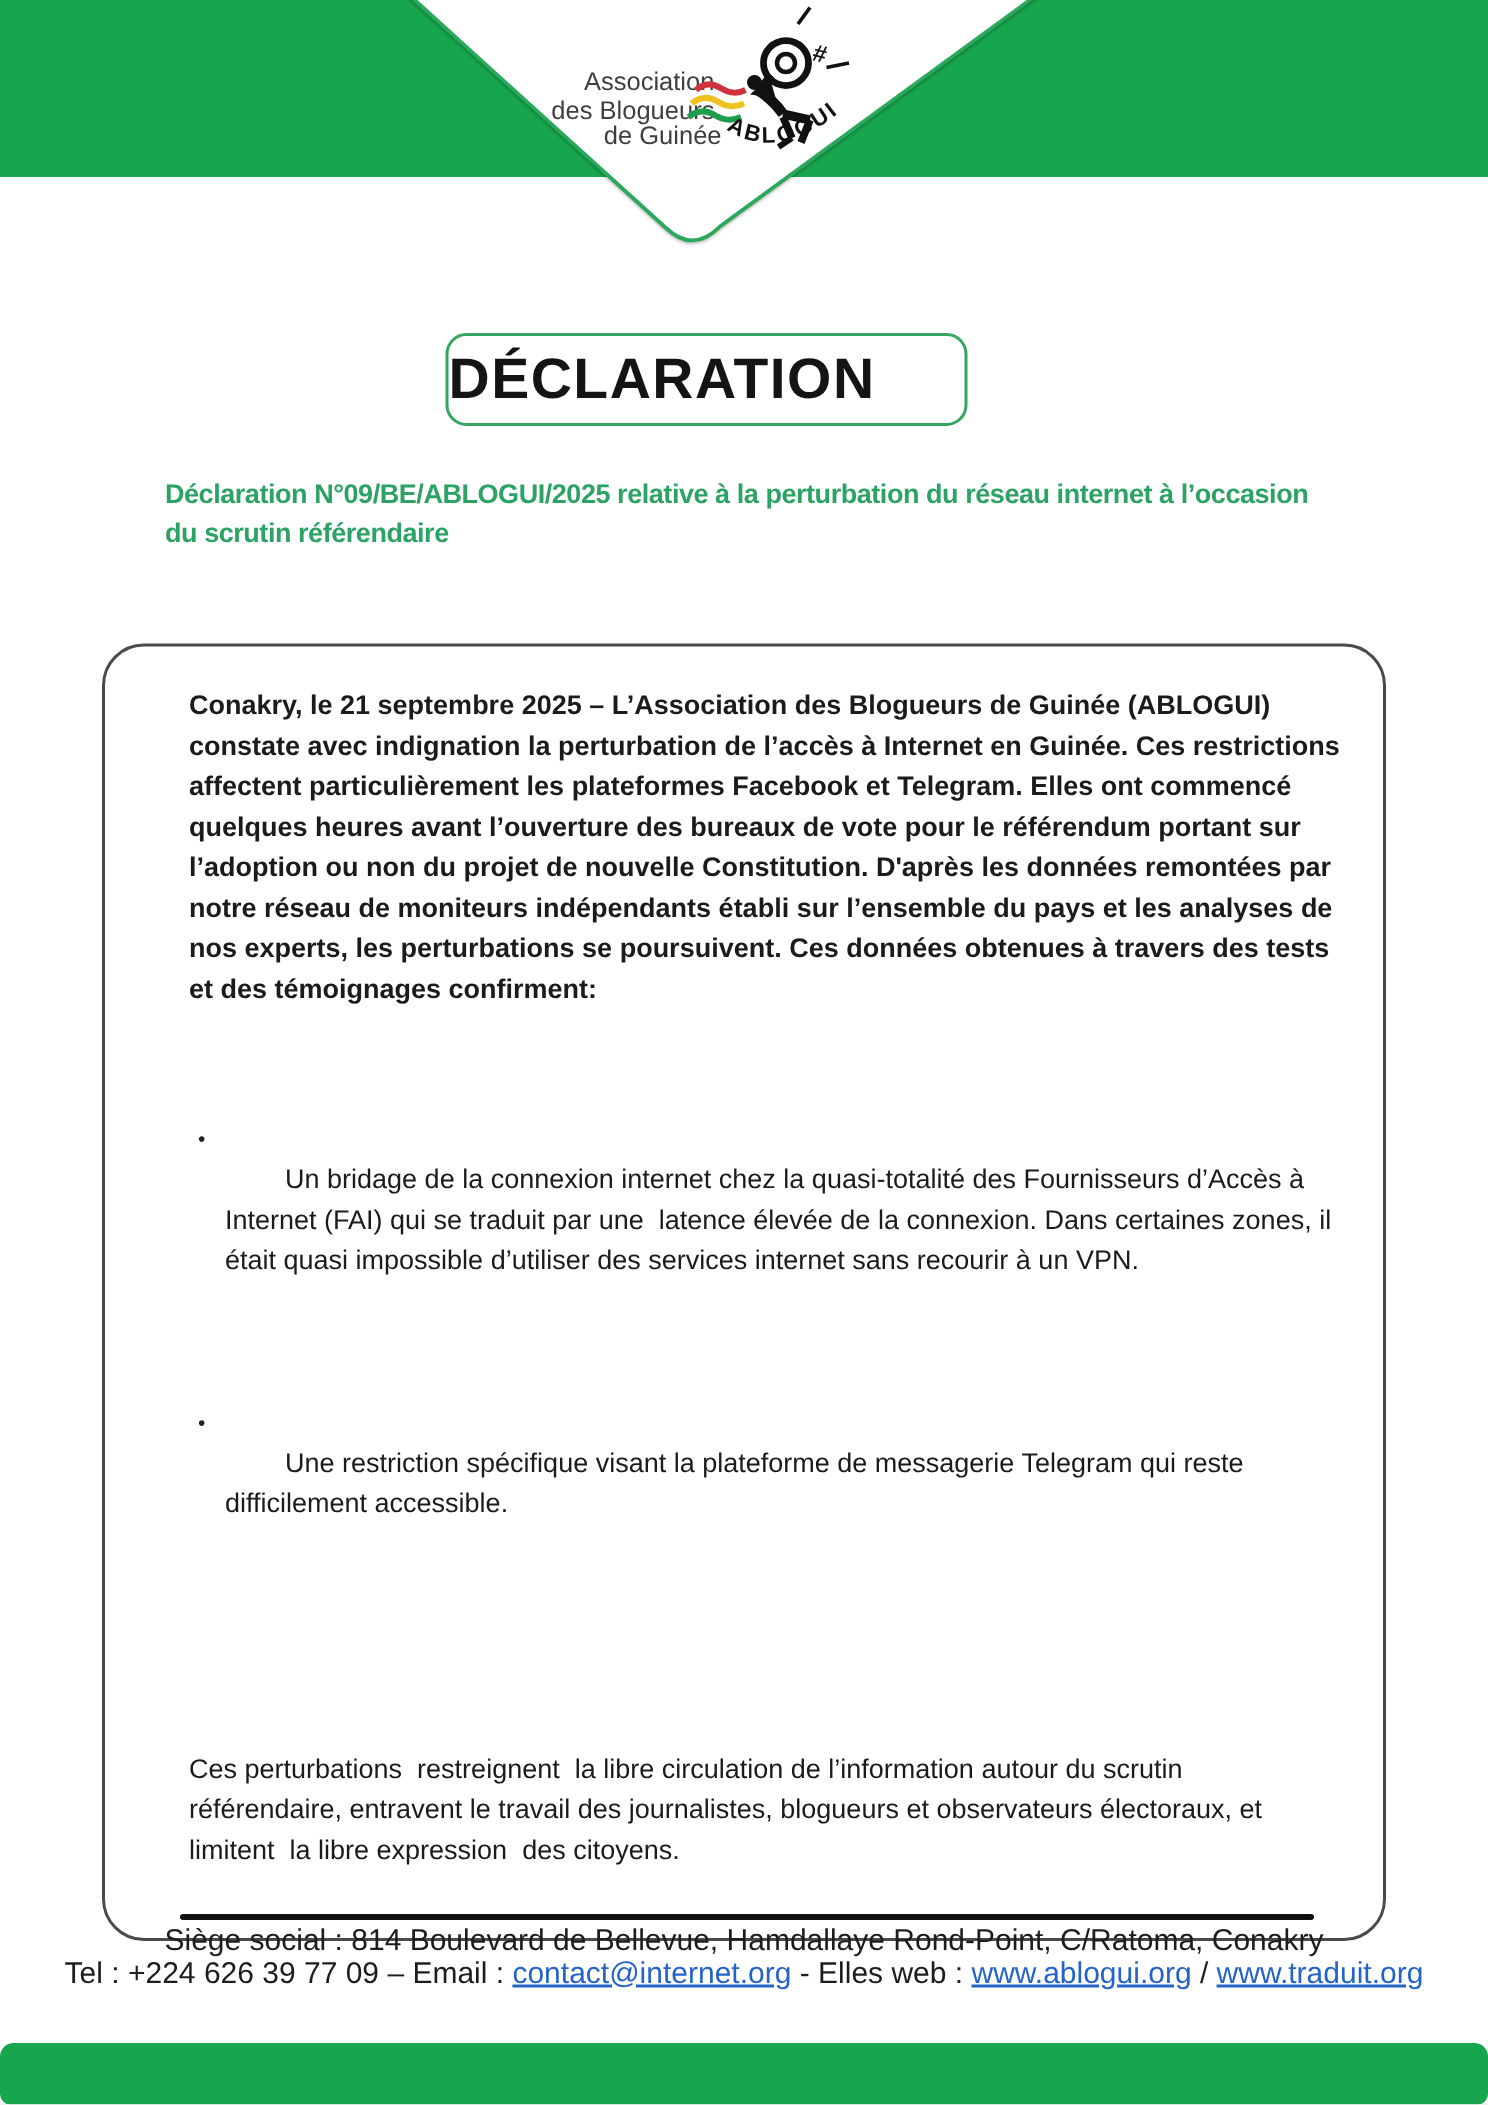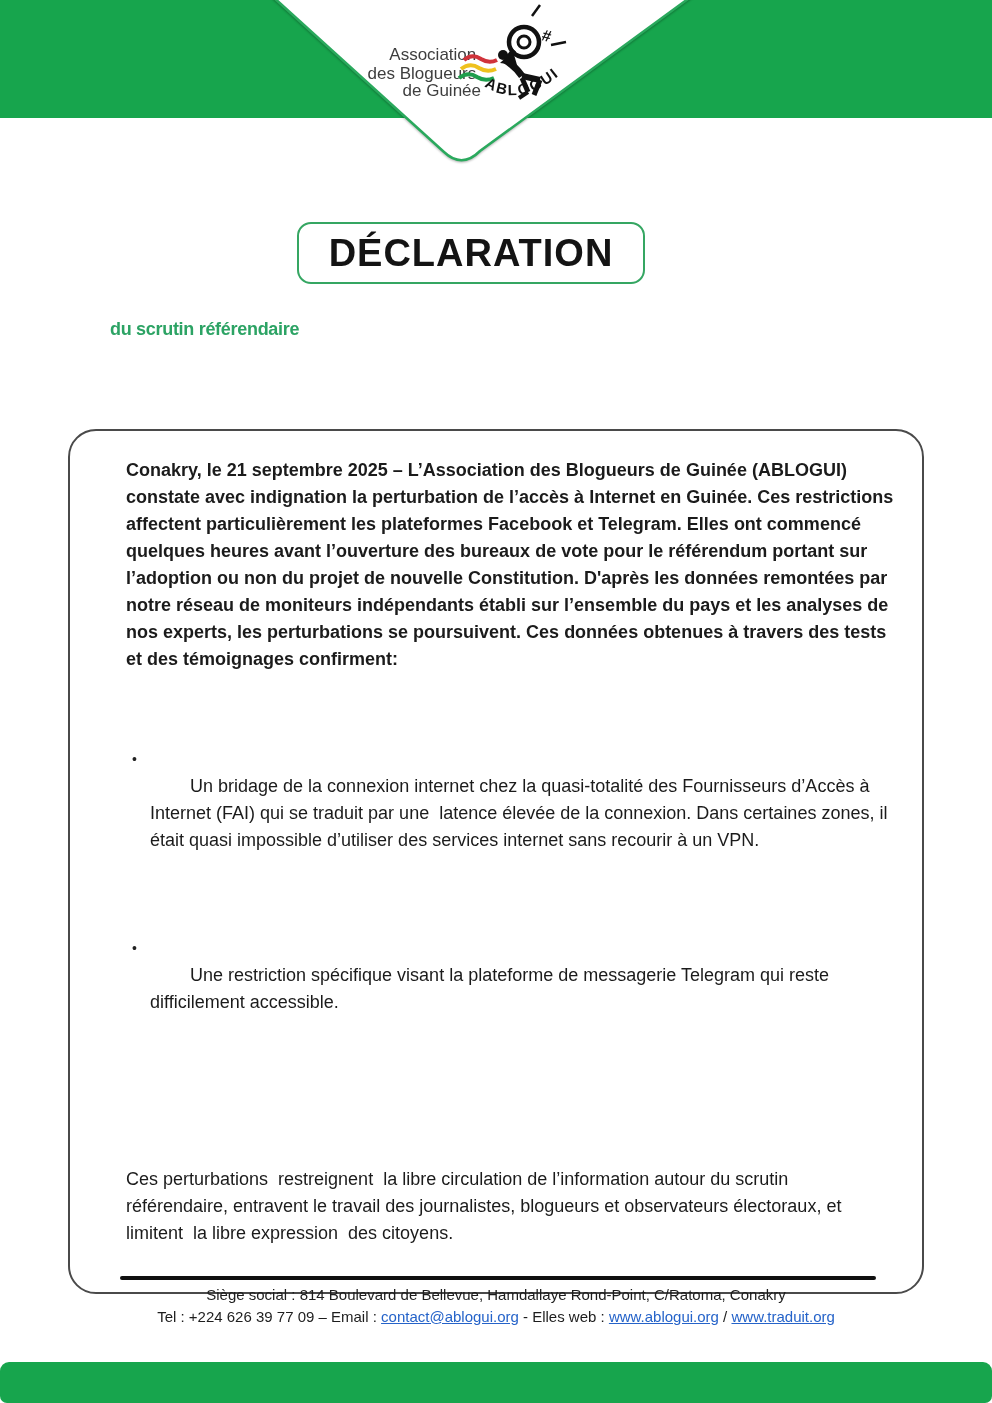--- a/index.html
+++ b/index.html
@@ -7,21 +7,21 @@
     position:relative;width:992px;height:1403px;background:#ffffff;
     margin:0 auto;overflow:hidden;
     font-family:"Liberation Sans", sans-serif;color:#1b1b1b;
   }
   
   .header-svg{position:absolute;top:0;left:0;display:block;}
   
   .title-box{
     position:absolute;left:297px;top:222px;width:344px;height:58px;
     border:2.5px solid #35a662;border-radius:14px;background:#fff;
-    display:flex;align-items:center;justify-content:center;
+    display:flex;align-items:center;
   }
   .title-box .title-text{
     font-size:38px;font-weight:bold;letter-spacing:1px;color:#141414;
   }
   
   .subtitle{
     position:absolute;left:110px;top:316px;width:840px;
     color:#2ca364;font-weight:bold;font-size:18px;line-height:26px;
     letter-spacing:-0.3px;
   }
@@ -43,21 +43,21 @@
     font-size:14px;line-height:27px;color:#222;
   }
   .doc-paragraphs{margin-top:15px;}
   
   .footer-rule{
     position:absolute;left:120px;top:1276px;width:756px;height:4px;
     background:#101010;border-radius:2px;
   }
   .footer-text{
     position:absolute;left:0;top:1284px;width:992px;text-align:center;
-    font-size:15px;line-height:21.5px;color:#1d1d1d;
+    font-size:20px;line-height:21.5px;color:#1d1d1d;
   }
   .footer-text a{color:#2563c9;text-decoration:underline;}
   
   .bottom-band{
     position:absolute;left:0;top:1362px;width:992px;height:41px;
     background:#17a54d;border-radius:9px 9px 7px 7px;
   }
 </style>
 </head>
 <body>
@@ -109,20 +109,21 @@
         <textPath href="#ablArc">ABLOGUI</textPath>
       </text>
     </g>
   </svg>
 
   <div class="title-box">
     <span class="title-text">DÉCLARATION</span>
   </div>
 
   <div class="subtitle">
+    <div>Déclaration N°09/BE/ABLOGUI/2025 relative à la perturbation du réseau internet à l’occasion</div>
     <div>du scrutin référendaire</div>
   </div>
 
   <div class="doc-box">
     <div class="doc-text doc-intro">Conakry, le 21 septembre 2025 – L’Association des Blogueurs de Guinée (ABLOGUI) constate avec indignation la perturbation de l’accès à Internet en Guinée. Ces restrictions affectent particulièrement les plateformes Facebook et Telegram. Elles ont commencé quelques heures avant l’ouverture des bureaux de vote pour le référendum portant sur l’adoption ou non du projet de nouvelle Constitution. D'après les données remontées par notre réseau de moniteurs indépendants établi sur l’ensemble du pays et les analyses de nos experts, les perturbations se poursuivent. Ces données obtenues à travers des tests et des témoignages confirment:</div>
 
     <ul class="doc-bullets doc-text">
       <li>
         <span>Un bridage de la connexion internet chez la quasi-totalité des Fournisseurs d’Accès à Internet (FAI) qui se traduit par une  latence élevée de la connexion. Dans certaines zones, il était quasi impossible d’utiliser des services internet sans recourir à un VPN.</span>
       </li>
@@ -134,18 +135,18 @@
     <div class="doc-paragraphs doc-text">
       <div>Ces perturbations  restreignent  la libre circulation de l’information autour du scrutin référendaire, entravent le travail des journalistes, blogueurs et observateurs électoraux, et limitent  la libre expression  des citoyens.</div>
       
       
     </div>
   </div>
 
   <div class="footer-rule"></div>
   <div class="footer-text">
     <div>Siège social : 814 Boulevard de Bellevue, Hamdallaye Rond-Point, C/Ratoma, Conakry</div>
-    <div><span>Tel : +224 626 39 77 09 – Email : </span><a href="#">contact@ablogui.org</a><span> - Elles web : </span><a href="#">www.ablogui.org</a><span> / </span><a href="#">www.traduit.org</a></div>
+    <div><span>Tel : +224 626 39 77 09 – Email : </span><a href="#">contact@internet.org</a><span> - Elles web : </span><a href="#">www.ablogui.org</a><span> / </span><a href="#">www.traduit.org</a></div>
   </div>
 
   <div class="bottom-band"></div>
 
 </div>
 
 </body></html>

